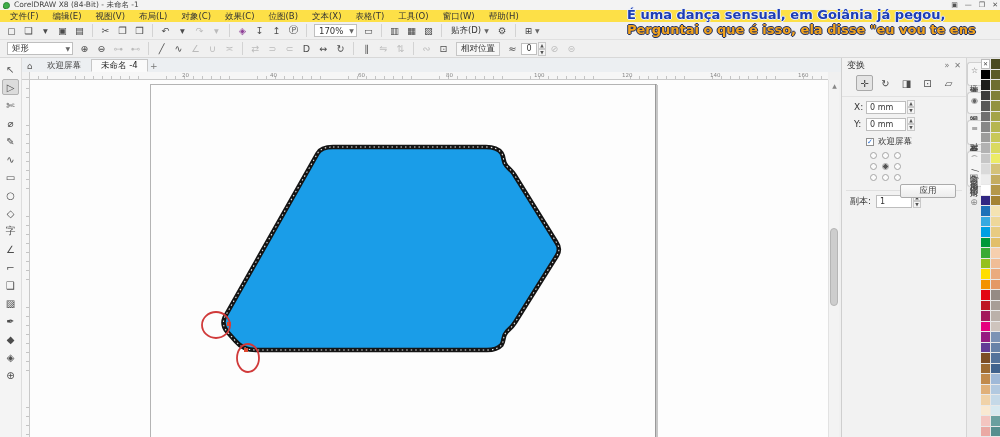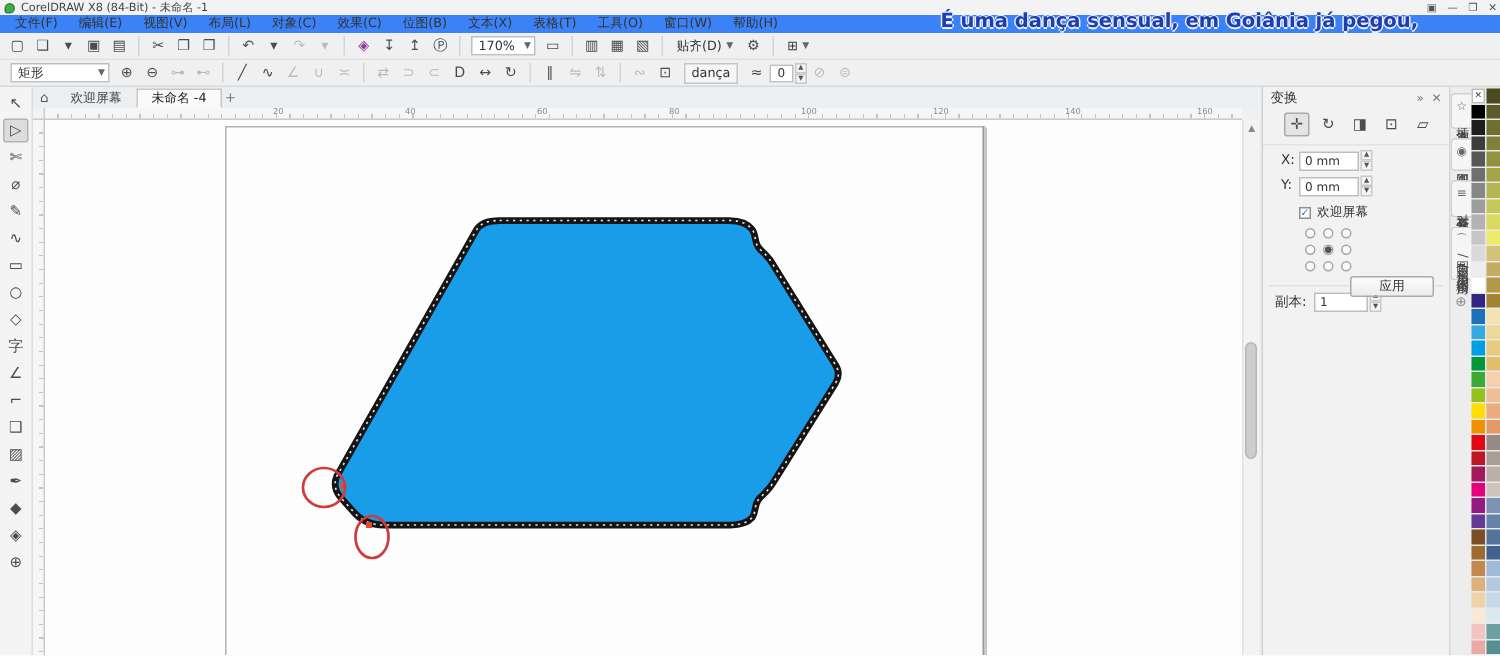--- a/index.html
+++ b/index.html
@@ -8,21 +8,21 @@
   #app{position:relative;width:1000px;height:437px;background:#f0f0f0;overflow:hidden}
 
   
   .titlebar{position:absolute;left:0;top:0;width:1000px;height:10px;background:#f3f3f3;display:flex;align-items:center;padding:0 3px}
   .logo{width:7px;height:7px;border-radius:50% 50% 50% 2px;background:#3fae49;border:1px solid #2c8735;margin-right:4px}
   .title-text{font-size:7.5px;color:#444;white-space:nowrap}
   .winctrl{position:absolute;right:2px;top:0;display:flex;gap:7px;align-items:center;height:10px}
   .winctrl span{font-size:7px;color:#555;line-height:10px;cursor:default}
 
   
-  .menubar{position:absolute;left:0;top:10px;width:1000px;height:12px;background:#3b82f6;display:flex;align-items:flex-end;padding-left:3px}
+  .menubar{position:absolute;left:0;top:10px;width:1000px;height:12px;background:#fde047;display:flex;align-items:flex-end;padding-left:3px}
   .menu-item{font-size:8.5px;color:#333;padding:0 7px;line-height:12px;white-space:nowrap}
 
   
   .toolbar{position:absolute;left:0;top:22px;width:1000px;height:18px;background:#f0f0f0;border-bottom:1px solid #e0e0e0;display:flex;align-items:center;padding-left:3px}
   .propbar{position:absolute;left:0;top:40px;width:1000px;height:18px;background:#f0f0f0;border-bottom:1px solid #d8d8d8;display:flex;align-items:center;padding-left:4px}
   .tb-group{display:flex;align-items:center}
   .icon-btn{min-width:15px;height:15px;display:flex;align-items:center;justify-content:center;font-size:9.5px;color:#4c4c4c;margin:0 1px;border-radius:2px}
   .icon-btn.disabled{opacity:.32}
   .sep-item{width:1px;height:13px;background:#d3d3d3;margin:0 4px;font-size:0;min-width:1px}
   .combo{display:flex;align-items:center;background:#fff;border:1px solid #bfbfbf;height:13px;padding:0 2px 0 4px;font-size:8.5px;color:#333;margin:0 3px}
@@ -289,21 +289,21 @@
         </span>
         <span class="sep-item"></span>
         <span class="icon-btn disabled">
           <i style="font-style:normal">∾</i>
         </span>
         <span class="icon-btn">
           <i style="font-style:normal">⊡</i>
         </span>
       </div>
     <div class="text-btn" style="border-color:#c6c6c6;background:#f6f6f6;margin:0 4px">
-      <span>dança</span>
+      <span>相对位置</span>
     </div>
     <span class="icon-btn">≈</span>
     <input class="mini-input" value="0" style="">
     <span class="stepper">
         <span>▲</span>
         <span>▼</span>
       </span>
     <div class="tb-group">
 
     <span class="icon-btn disabled">
@@ -579,15 +579,16 @@
       <span class="sw" style="background: rgb(159, 185, 216);"></span>
       <span class="sw" style="background: rgb(178, 201, 224);"></span>
       <span class="sw" style="background: rgb(197, 217, 232);"></span>
       <span class="sw" style="background: rgb(216, 233, 240);"></span>
       <span class="sw" style="background: rgb(106, 160, 160);"></span>
       <span class="sw" style="background: rgb(86, 143, 143);"></span>
     </div>
 
   <div class="subtitles">
     <div class="sub1">É uma dança sensual, em Goiânia já pegou,</div>
+    <div class="sub2">Perguntai o que é isso, ela disse "eu vou te ens</div>
   </div>
 
 </div>
 
 </body></html>

